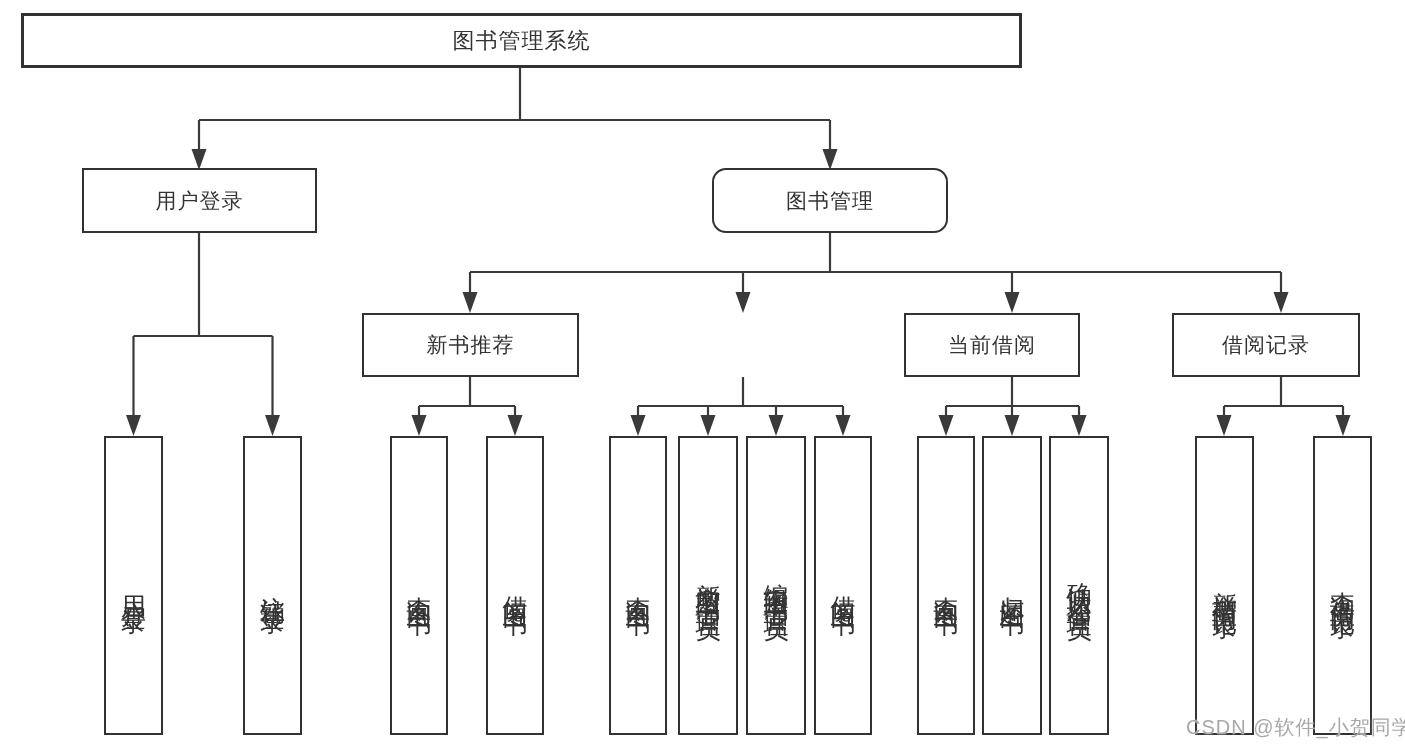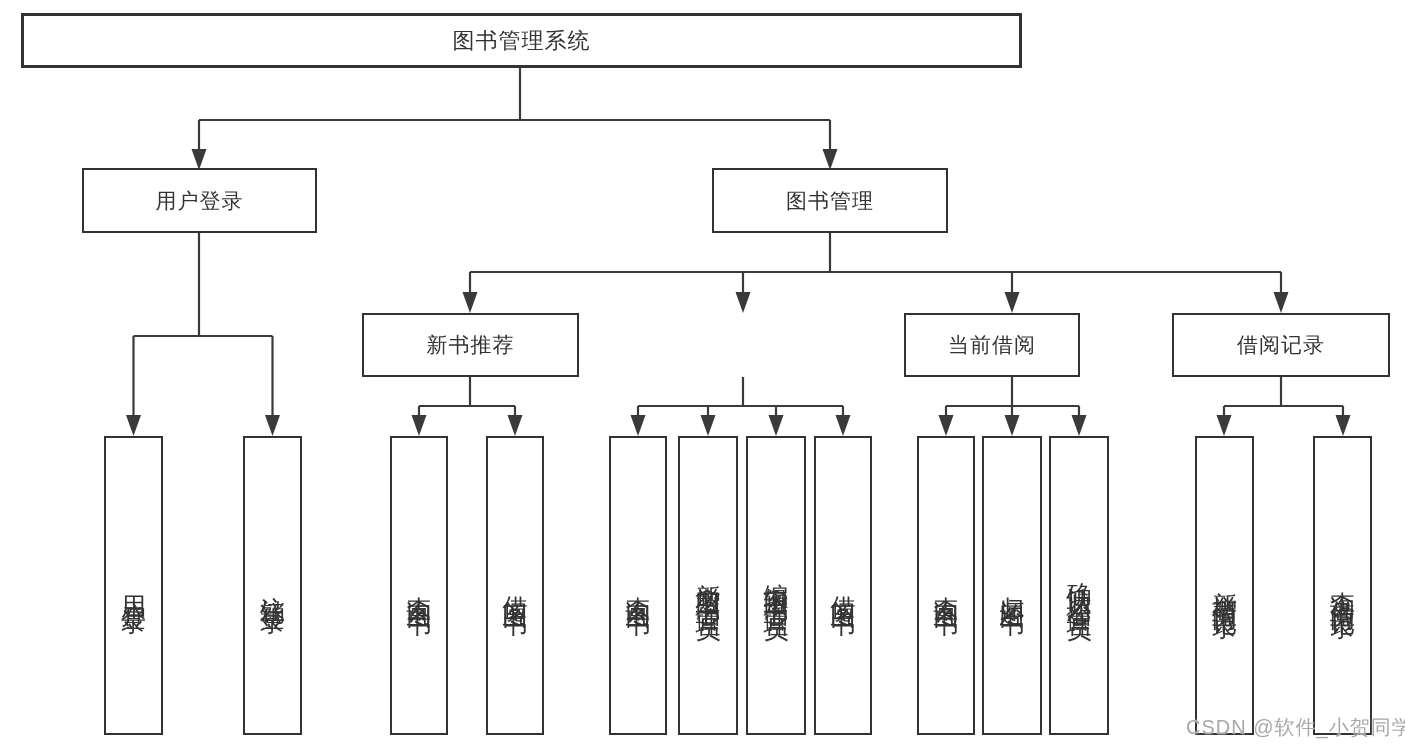--- a/index.html
+++ b/index.html
@@ -119,31 +119,31 @@
     </g>
   </svg>
 
   <div class="box root" style="left:21px; top:13px; width:1001px; height:55px;">
     <span>图书管理系统</span>
   </div>
 
   <div class="box h2" style="left:82px; top:168px; width:235px; height:65px;">
     <span>用户登录</span>
   </div>
-  <div class="box h2" style="left:712px; top:168px; width:236px; height:65px;">
+  <div class="box h2" style="left:712px; top:168px; width:236px; height:65px;border-radius:14px;">
     <span>图书管理</span>
   </div>
 
   <div class="box h3" style="left:362px; top:313px; width:217px; height:64px;">
     <span>新书推荐</span>
   </div>
   <div class="box h3" style="left:904px; top:313px; width:176px; height:64px;">
     <span>当前借阅</span>
   </div>
-  <div class="box h3" style="left:1172px; top:313px; width:218px; height:64px;">
+  <div class="box h3" style="left:1172px; top:313px; width:188px; height:64px;">
     <span>借阅记录</span>
   </div>
 
   <div class="box leaf" style="left:104px; top:436px; width:59px; height:299px;">
     <span class="vtext">用户登录</span>
   </div>
   <div class="box leaf" style="left:243px; top:436px; width:59px; height:299px;">
     <span class="vtext">注销登录</span>
   </div>
 

